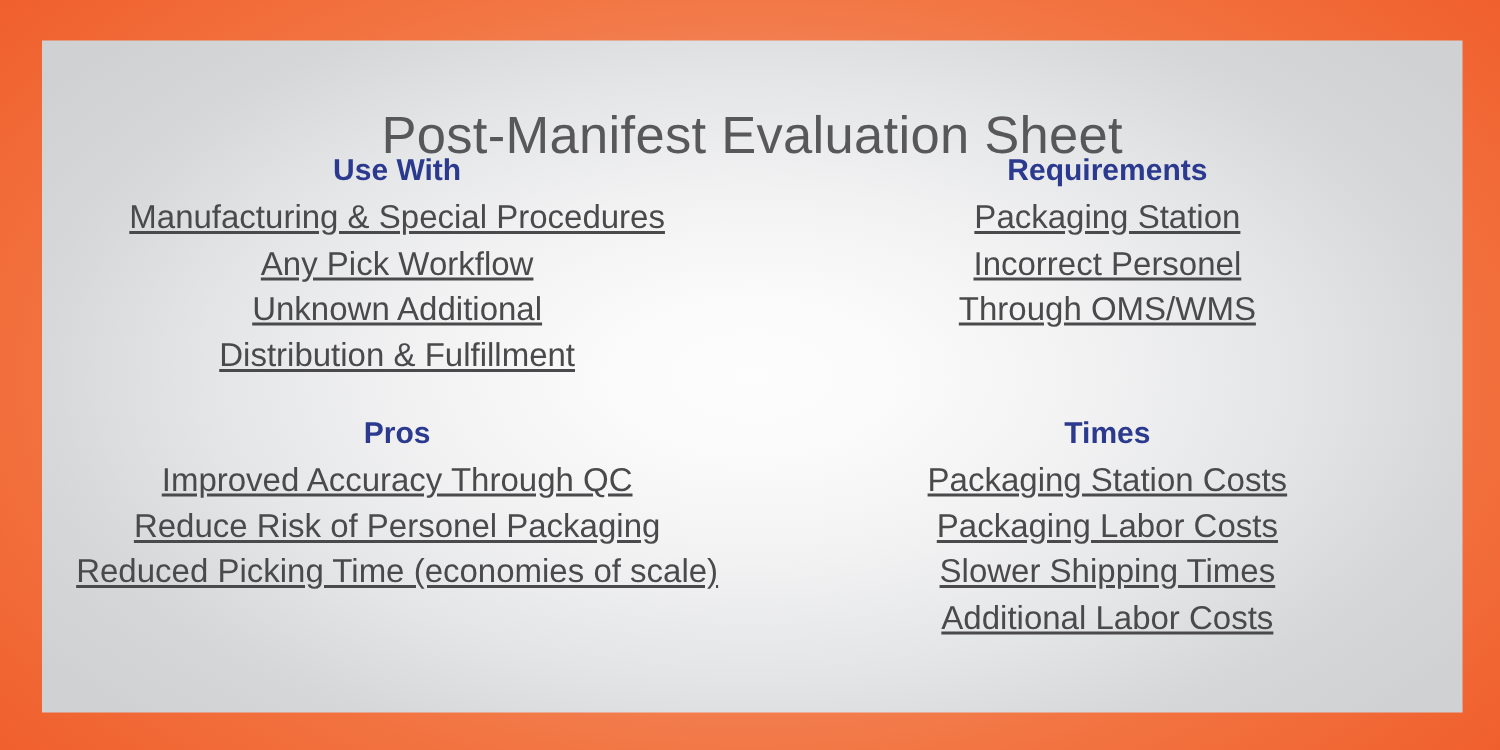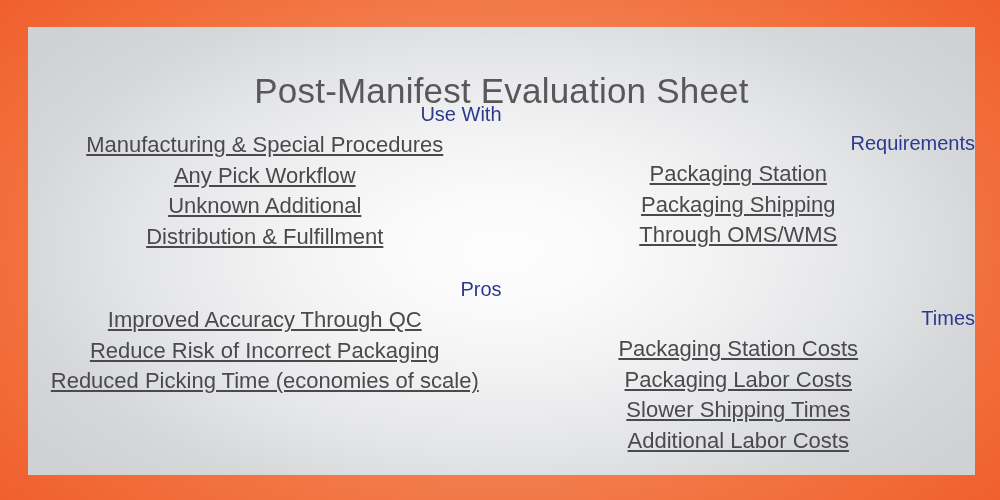--- a/index.html
+++ b/index.html
@@ -70,30 +70,29 @@
   .row {
     display: flex;
     width: 100%;
   }
   .col {
     width: 50%;
     text-align: center;
     box-sizing: border-box;
   }
   .col-left  { padding-right: 0; }
-  .col-right { padding-left: 0; margin-top: 29px; }
+  .col-right { padding-left: 0; }
 
   .block-heading {
     font-size: 20px;
-    font-weight: normal;
+    font-weight: bold;
     color: #2b3a8f;
     line-height: 31px;
     font-stretch: condensed;
     white-space: nowrap;
-    text-align: right;
   }
   .block-list {
     list-style: none;
     margin: 0;
     padding: 0;
   }
   .block-list li {
     font-size: 22px;
     font-weight: 400;
     color: #4a4a4c;
@@ -122,34 +121,34 @@
             <li>Manufacturing &amp; Special Procedures</li>
             <li>Any Pick Workflow</li>
             <li>Unknown Additional</li>
             <li>Distribution &amp; Fulfillment</li>
           </ul>
         </div>
         <div class="col col-right">
           <div class="block-heading">Requirements</div>
           <ul class="block-list">
             <li>Packaging Station</li>
-            <li>Packaging Shipping</li>
+            <li>Incorrect Personel</li>
             <li>Through OMS/WMS</li>
           </ul>
         </div>
       </div>
 
       <div class="row-gap"></div>
 
       <div class="row">
         <div class="col col-left">
           <div class="block-heading">Pros</div>
           <ul class="block-list">
             <li>Improved Accuracy Through QC</li>
-            <li>Reduce Risk of Incorrect Packaging</li>
+            <li>Reduce Risk of Personel Packaging</li>
             <li>Reduced Picking Time (economies of scale)</li>
           </ul>
         </div>
         <div class="col col-right">
           <div class="block-heading">Times</div>
           <ul class="block-list">
             <li>Packaging Station Costs</li>
             <li>Packaging Labor Costs</li>
             <li>Slower Shipping Times</li>
             <li>Additional Labor Costs</li>

